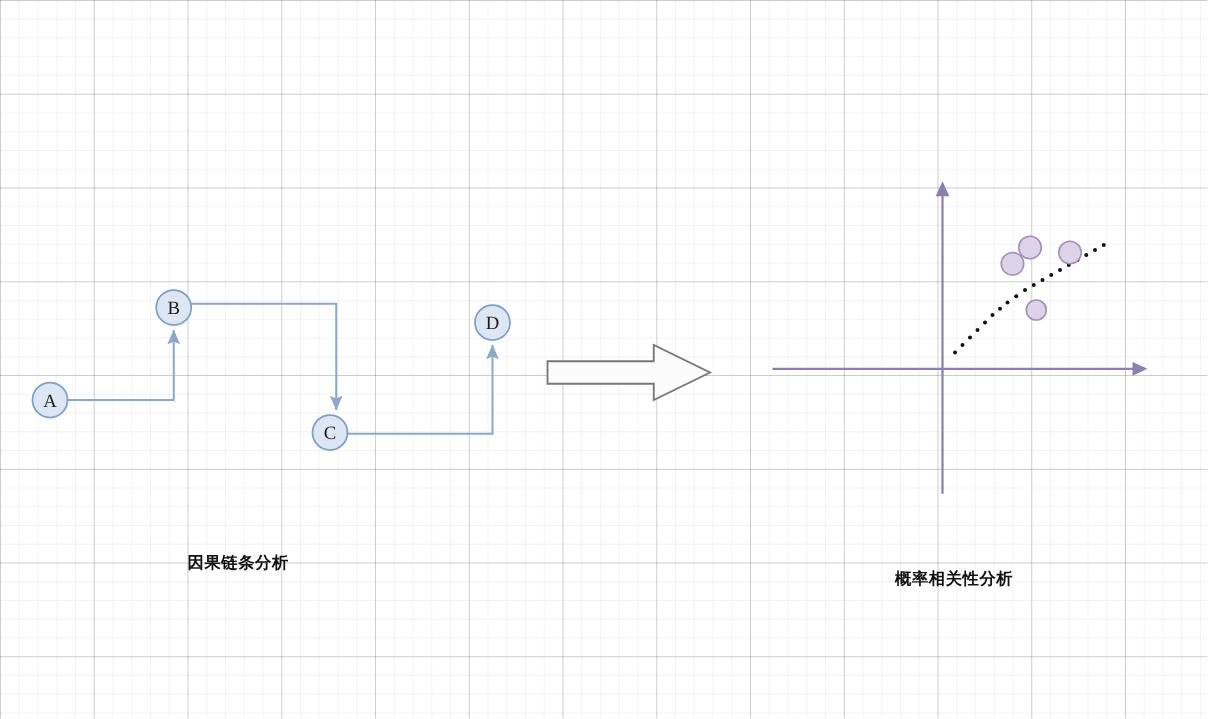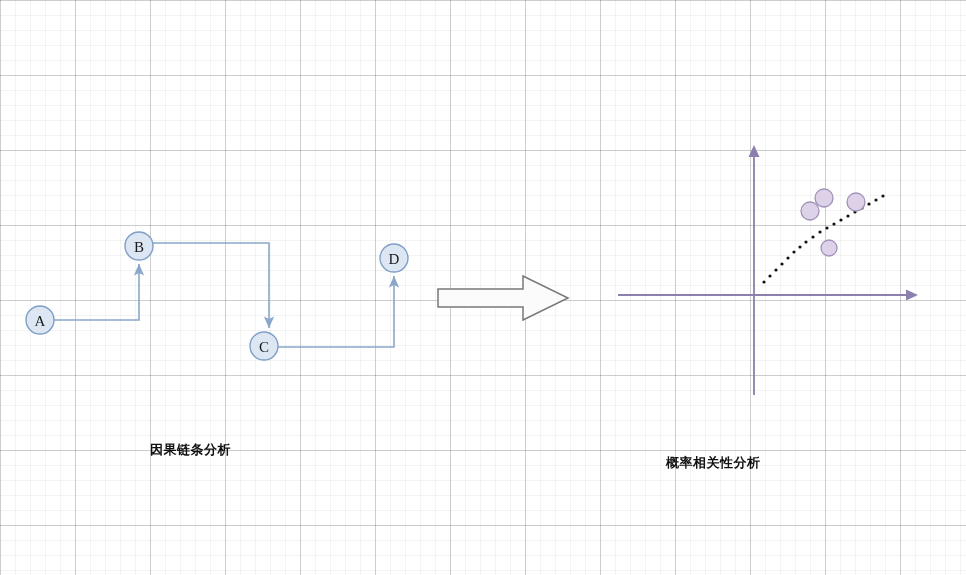--- a/index.html
+++ b/index.html
@@ -35,21 +35,21 @@
   }
   .cap {
     position: absolute;
     font-size: 13px;
     font-weight: bold;
     color: #111111;
     white-space: nowrap;
     letter-spacing: 0.5px;
   }
   #caption-causal-chain { left: 150px; top: 441px; }
-  #caption-probability { left: 666px; top: 454px; }
+  #caption-probability { left: 716px; top: 454px; }
   .node-letter {
     font-family: "Liberation Serif", serif;
     font-size: 15px;
     fill: #1a1a1a;
   }
 </style>
 </head>
 <body>
 
 <div id="canvas">

